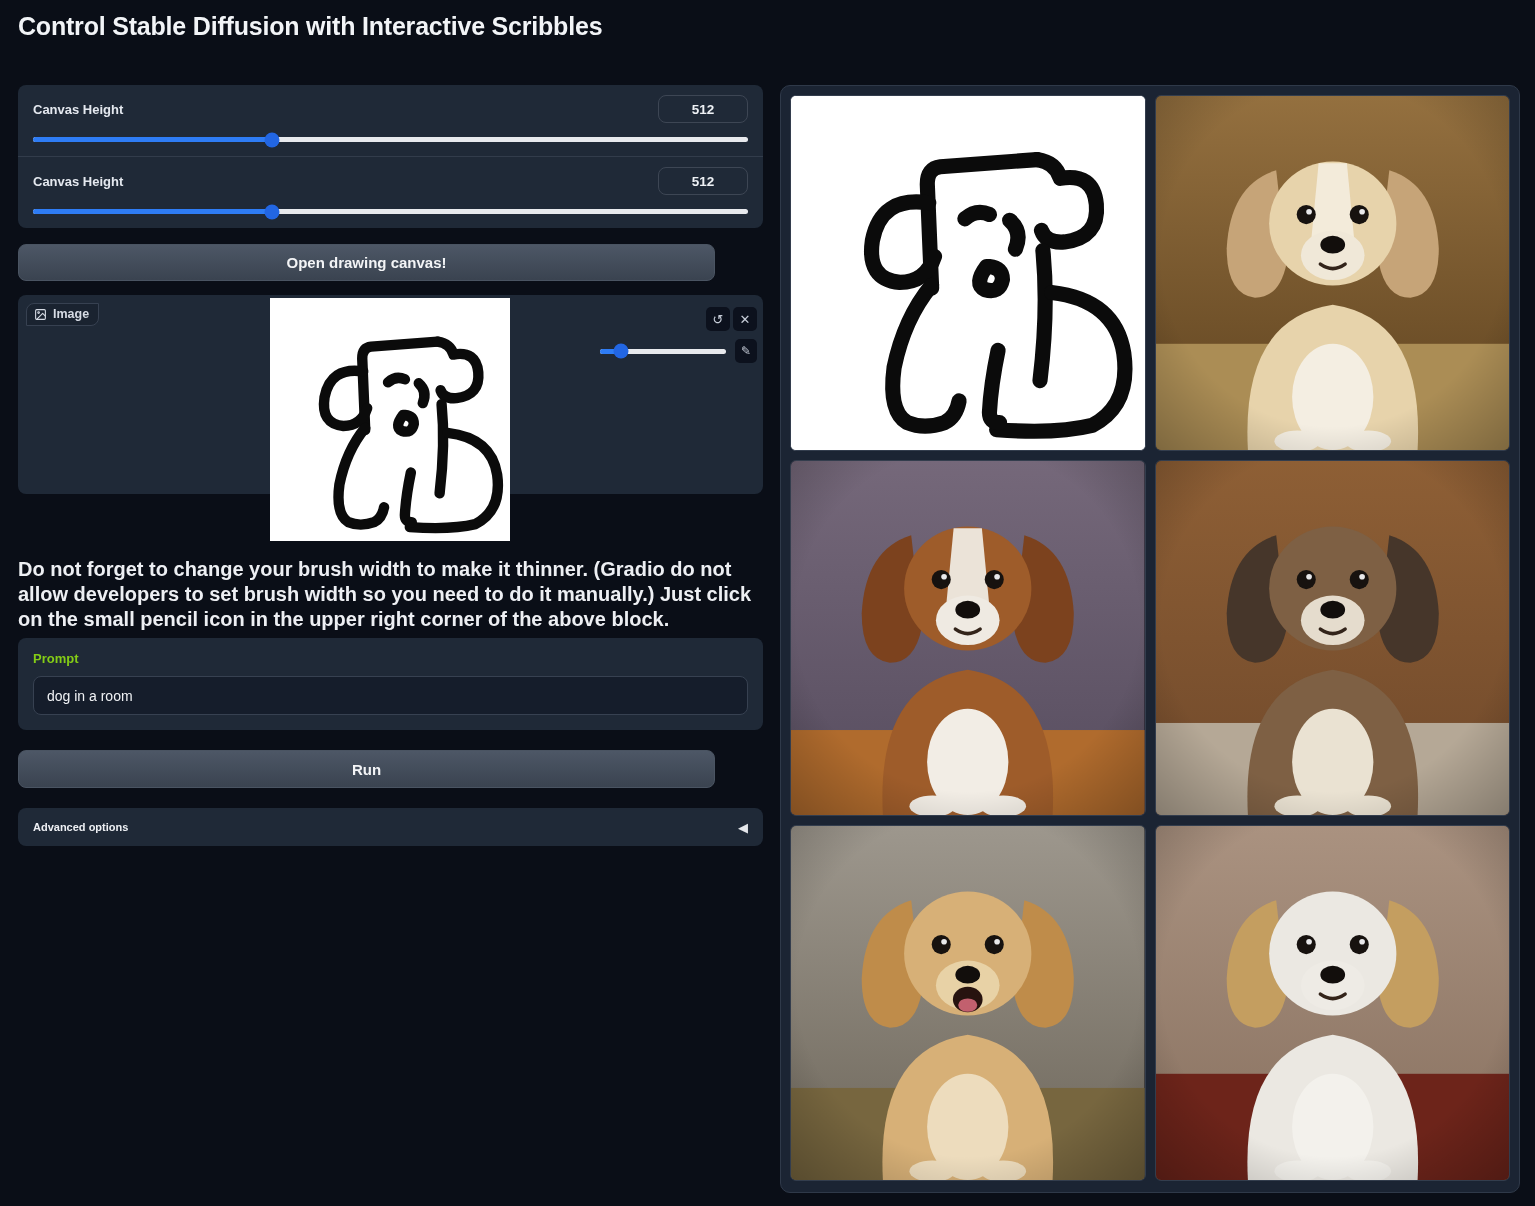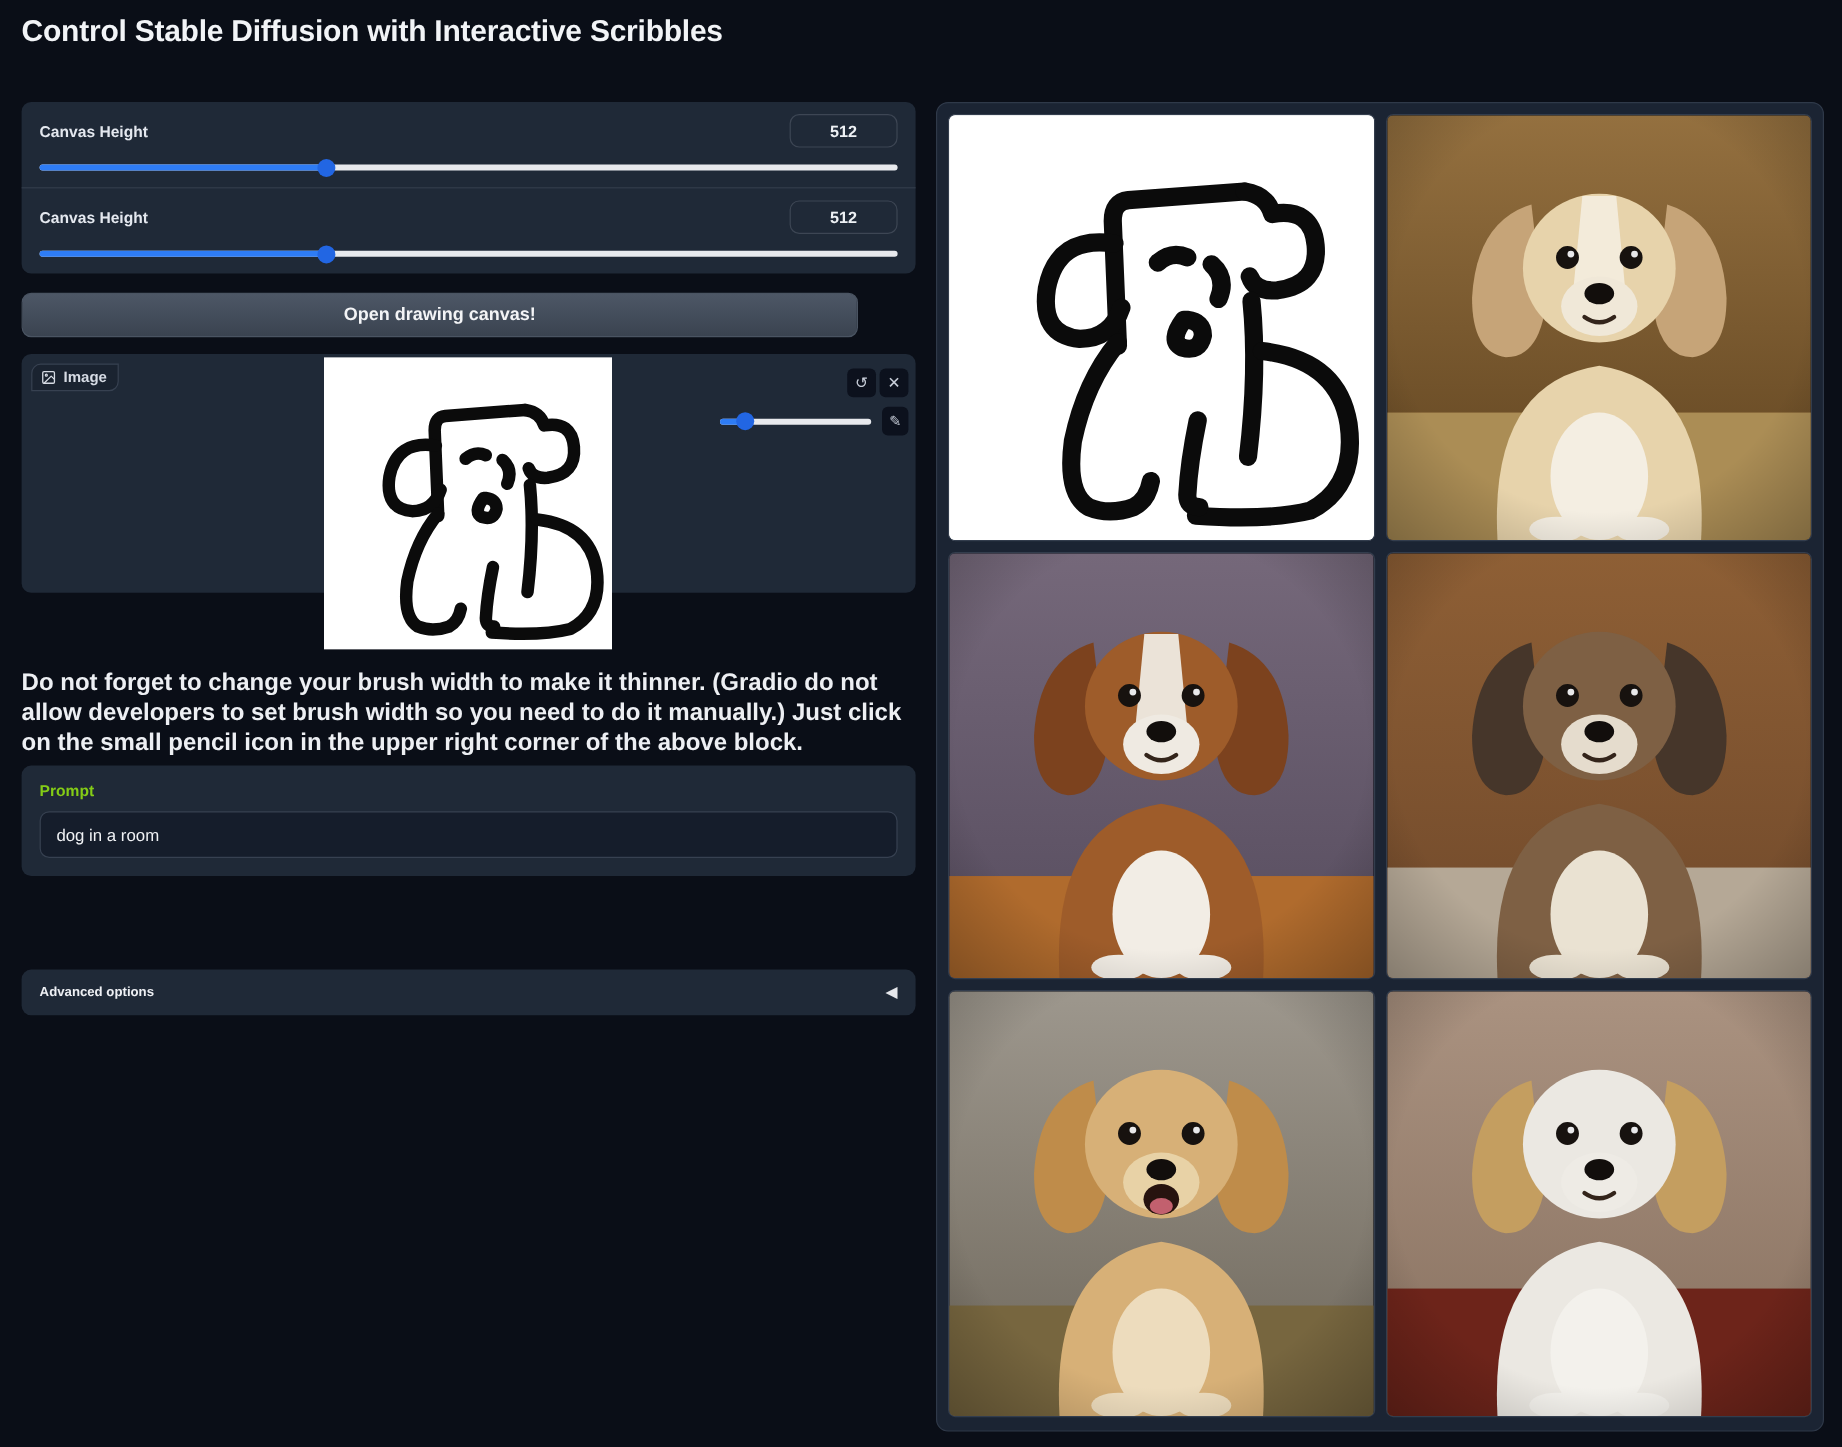--- a/index.html
+++ b/index.html
@@ -132,20 +132,21 @@
       </div>
     </div>
 
     <p class="note">Do not forget to change your brush width to make it thinner. (Gradio do not allow developers to set brush width so you need to do it manually.) Just click on the small pencil icon in the upper right corner of the above block.</p>
 
     <div class="panel prompt-panel">
       <span class="prompt-label">Prompt</span>
       <div class="text-input">dog in a room</div>
     </div>
 
+    <button class="gr-button run-btn">Run</button>
 
     <div class="panel accordion">
       <span class="accordion-label">Advanced options</span>
       <span class="accordion-arrow">◀</span>
     </div>
   </div>
 
   <div class="gallery" id="gallery">
       <div class="gallery-item scribble-cell scribble-host">
         <svg viewBox="0 0 240 245" preserveAspectRatio="xMidYMid meet">

